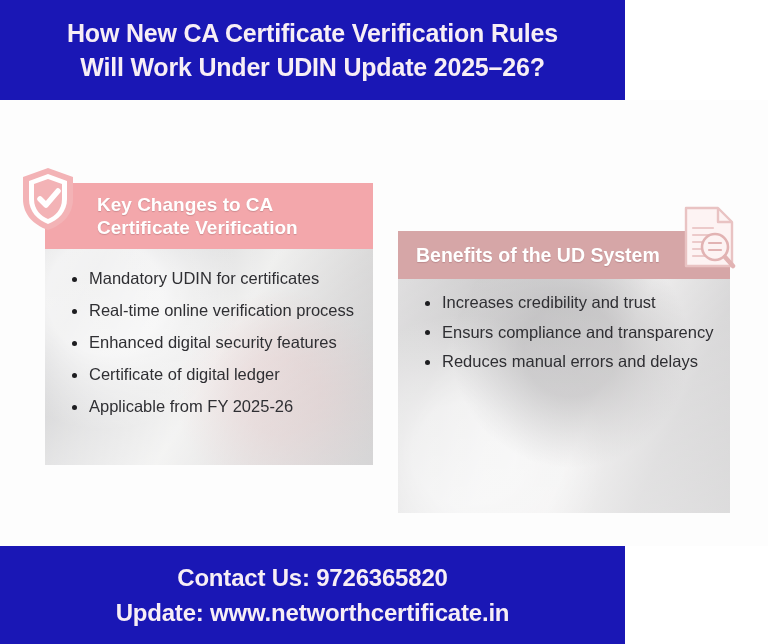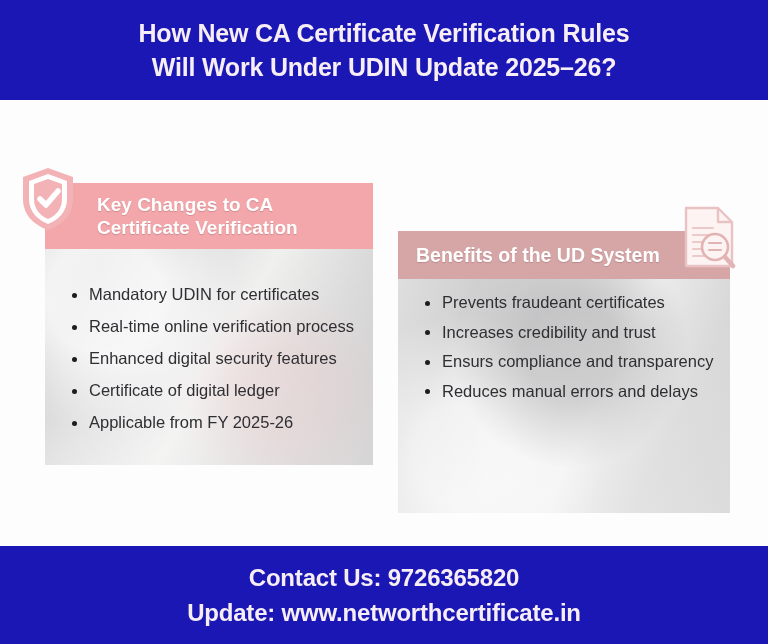--- a/index.html
+++ b/index.html
@@ -6,21 +6,21 @@
   html, body { width:768px; height:644px; }
   body {
     font-family: "Liberation Sans", sans-serif;
     background:#ffffff;
     position:relative;
     overflow:hidden;
   }
 
   
   .band {
-    position:absolute; left:0; width:768px;
+    position:absolute; left:0; width:625px;
     background:#1a17b5;
     display:flex; flex-direction:column;
     align-items:center; justify-content:center;
   }
   .band-top    { top:0;  height:100px; }
   .band-bottom { top:546px; height:98px; }
 
   .band-line {
     color:#f7eef5;
     font-weight:bold;
@@ -95,21 +95,21 @@
     content:"";
     position:absolute; inset:0;
     background:linear-gradient(180deg, rgba(255,255,255,.18), rgba(255,255,255,.42));
     pointer-events:none;
   }
 
   .bullets {
     position:relative;
     z-index:1;
     list-style:none;
-    padding:32px 14px 0 26px;
+    padding:16px 14px 0 26px;
   }
   .card-right .bullets { padding:10px 10px 0 26px; }
   .bullets li {
     position:relative;
     color:#2f2f33;
     font-size:16.5px;
     line-height:27.5px;
     padding-left:18px;
     margin-bottom:4.5px;
     white-space:nowrap;
@@ -198,21 +198,20 @@
         <line x1="47" y1="53" x2="55" y2="62" stroke="#e2b3b3" stroke-width="4.5" stroke-linecap="round"></line>
       </svg>
     </span>
 
     <div class="card-head">
       <div class="card-head-title">Benefits of the UD System</div>
     </div>
 
     <div class="card-body">
       <ul class="bullets">
-        <li>Prevents fraudeant certificates</li>
         <li>Increases credibility and trust</li>
         <li>Ensurs compliance and transparency</li>
         <li>Reduces manual errors and delays</li>
       </ul>
     </div>
   </div>
 
 </div>
 
 <div class="band band-bottom">

